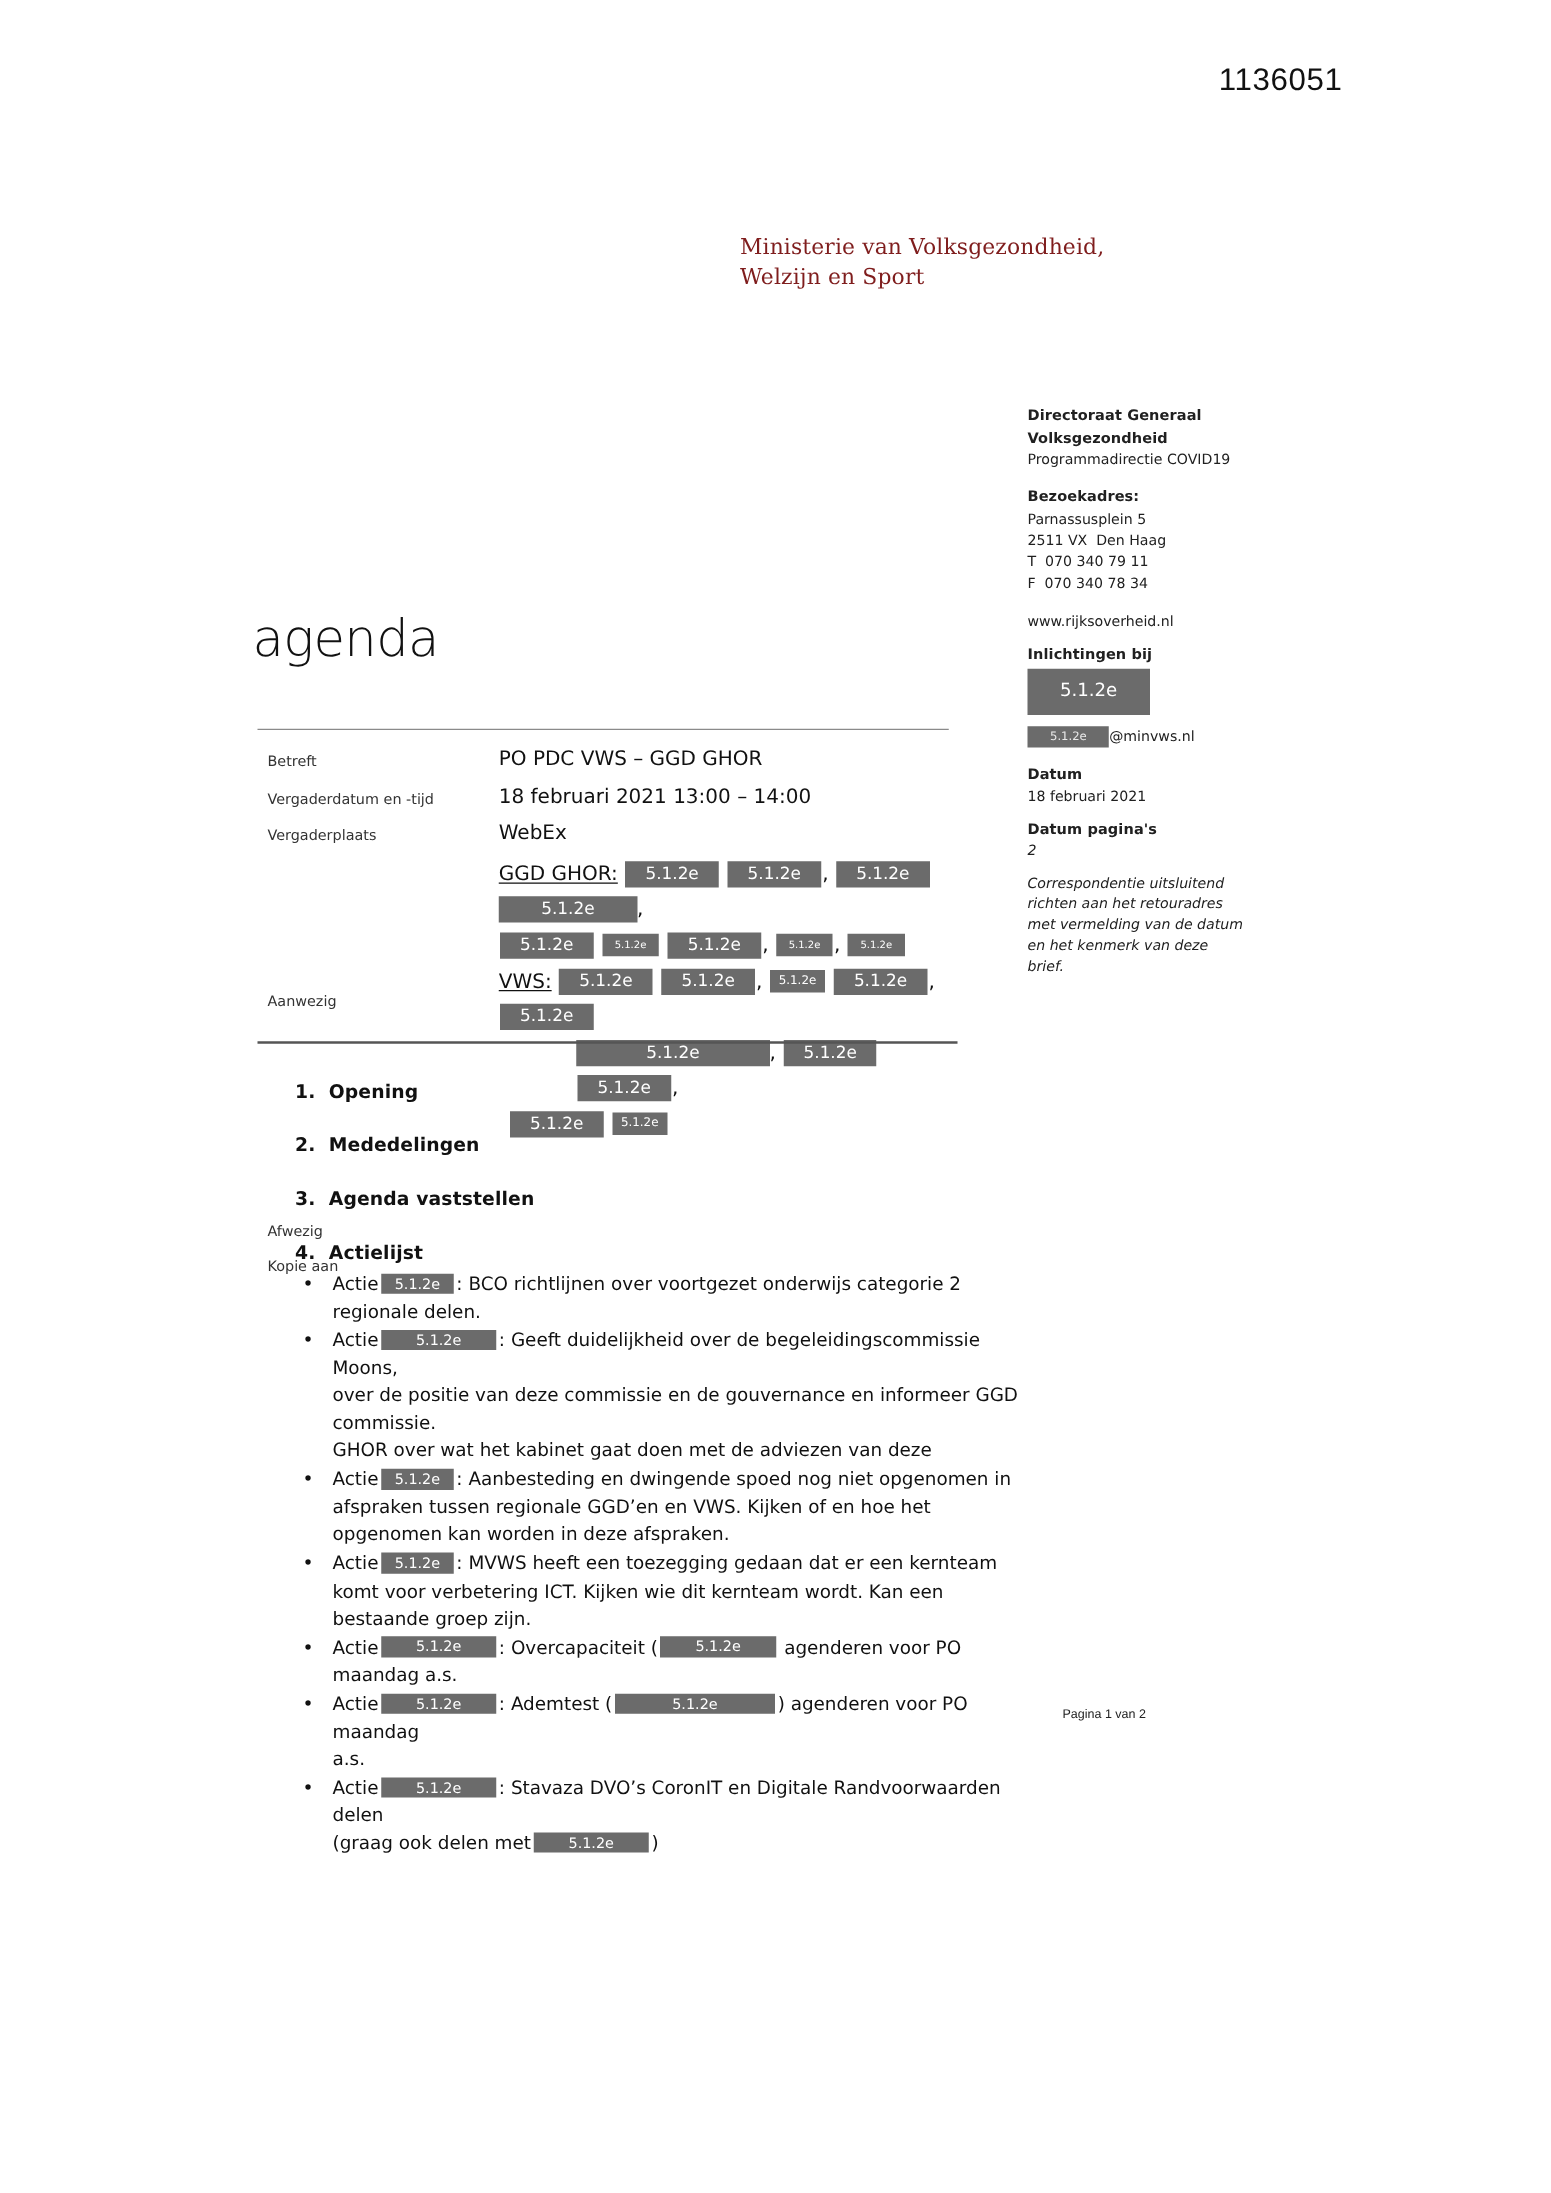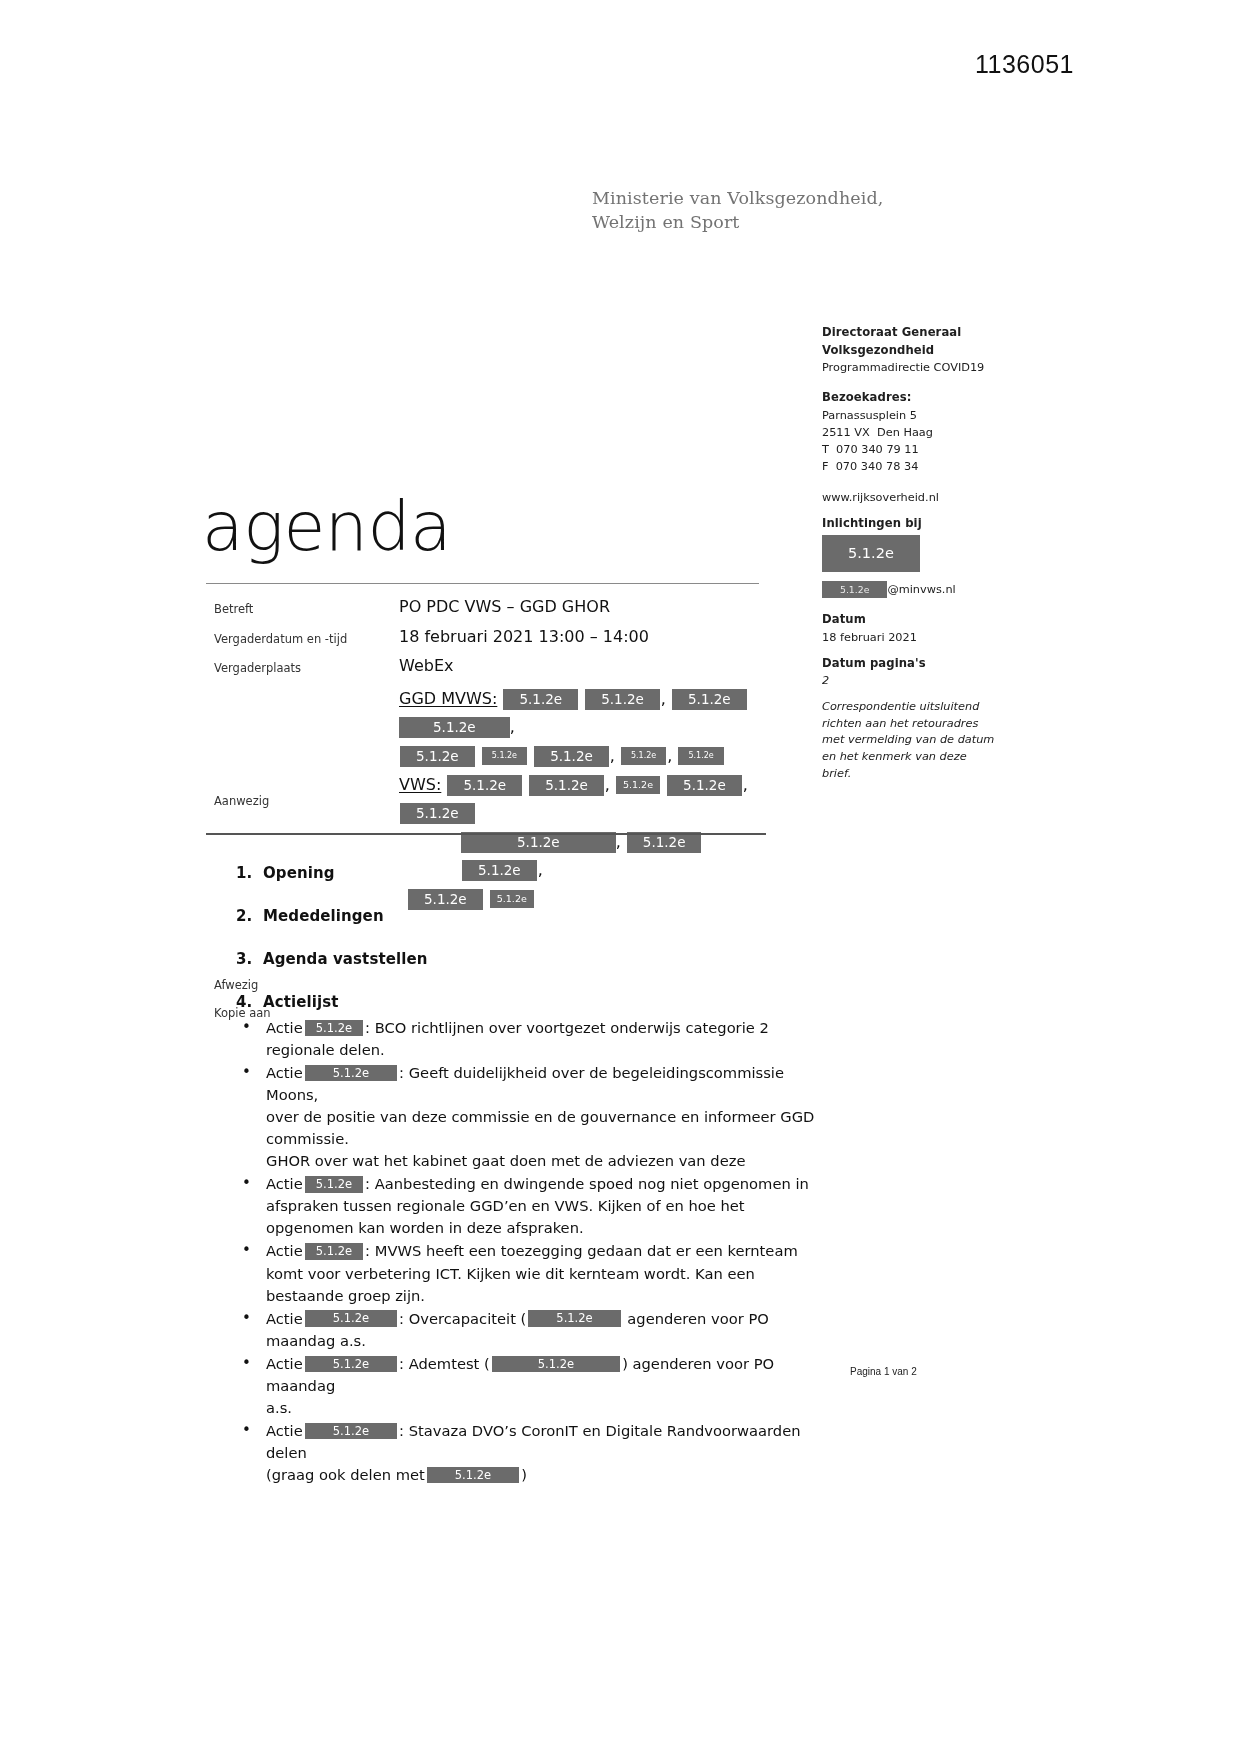--- a/index.html
+++ b/index.html
@@ -29,21 +29,21 @@
   }
 
   
   .ministry {
     position: absolute;
     left: 592px;
     top: 186px;
     font-family: "DejaVu Serif", serif;
     font-size: 17.5px;
     line-height: 1.38;
-    color: #737373;
+    color: #7f1d1d;
     letter-spacing: 0.1px;
   }
 
   
   .sidebar {
     position: absolute;
     left: 822px;
     top: 324px;
     width: 190px;
     font-family: "DejaVu Sans", sans-serif;
@@ -132,21 +132,21 @@
     position: relative;
     top: -1px;
   }
 
   
   .agenda-title {
     position: absolute;
     left: 202px;
     top: 487px;
     font-family: "DejaVu Sans", sans-serif;
-    font-size: 68px;
+    font-size: 41px;
     font-weight: 300;
     letter-spacing: -0.5px;
     color: #111;
   }
 
   
   .rule {
     position: absolute;
     background: #8a8a8a;
     height: 1px;
@@ -314,21 +314,21 @@
     <div class="meta-row">
       <div class="meta-label">Vergaderplaats</div>
       <div class="meta-value">WebEx</div>
     </div>
 
     <div class="meta-row attend">
       <div class="meta-label">Aanwezig</div>
       <div class="meta-value attend-group">
 
         <div class="attend-line">
-          <span class="attend-head">GGD MVWS:</span>
+          <span class="attend-head">GGD GHOR:</span>
           <span class="redact inline">5.1.2e</span>
           <span class="redact inline">5.1.2e</span>,
           <span class="redact inline">5.1.2e</span>
           <span class="redact wide">5.1.2e</span>,
         </div>
 
         <div class="attend-line">
           <span class="redact inline">5.1.2e</span>
           <span class="redact inline-xs">5.1.2e</span>
           <span class="redact inline">5.1.2e</span>,

